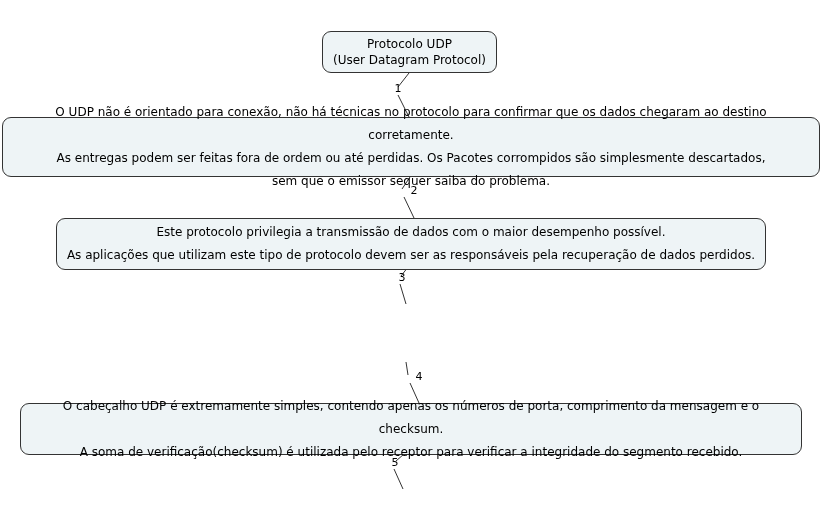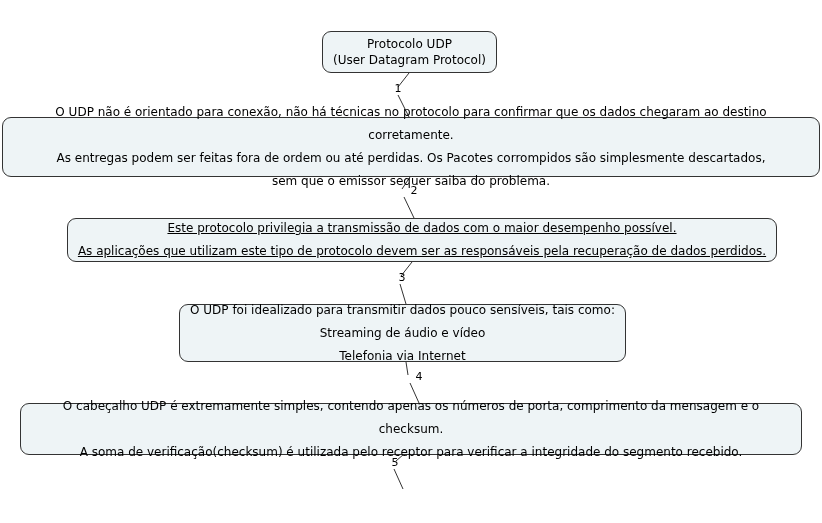--- a/index.html
+++ b/index.html
@@ -92,26 +92,23 @@
     </g>
   </svg>
 
   <div class="node title" style="left:322px; top:2px; width:175px; height:42px;">Protocolo UDP
 (User Datagram Protocol)</div>
 
   <div class="node" style="left:2px; top:88px; width:818px; height:60px;">O UDP não é orientado para conexão, não há técnicas no protocolo para confirmar que os dados chegaram ao destino corretamente.
 As entregas podem ser feitas fora de ordem ou até perdidas. Os Pacotes corrompidos são simplesmente descartados,
 sem que o emissor sequer saiba do problema.</div>
 
-  <div class="node" style="left:67px; top:189px; width:710px; height:44px;text-decoration:underline;">Este protocolo privilegia a transmissão de dados com o maior desempenho possível.
+  <div class="node" style="left:56px; top:189px; width:710px; height:52px;">Este protocolo privilegia a transmissão de dados com o maior desempenho possível.
 As aplicações que utilizam este tipo de protocolo devem ser as responsáveis pela recuperação de dados perdidos.</div>
 
-  <div class="node" style="left:179px; top:275px; width:447px; height:58px;">O UDP foi idealizado para transmitir dados pouco sensíveis, tais como:
-Streaming de áudio e vídeo
-Telefonia via Internet</div>
 
   <div class="node" style="left:20px; top:374px; width:782px; height:52px;">O cabeçalho UDP é extremamente simples, contendo apenas os números de porta, comprimento da mensagem e o checksum.
 A soma de verificação(checksum) é utilizada pelo receptor para verificar a integridade do segmento recebido.</div>
 
 
   <div class="conn-label" style="left:390px; top:53px;">1</div>
   <div class="conn-label" style="left:406px; top:155px;">2</div>
   <div class="conn-label" style="left:394px; top:242px;">3</div>
   <div class="conn-label" style="left:411px; top:341px;">4</div>
   <div class="conn-label" style="left:387px; top:427px;">5</div>

